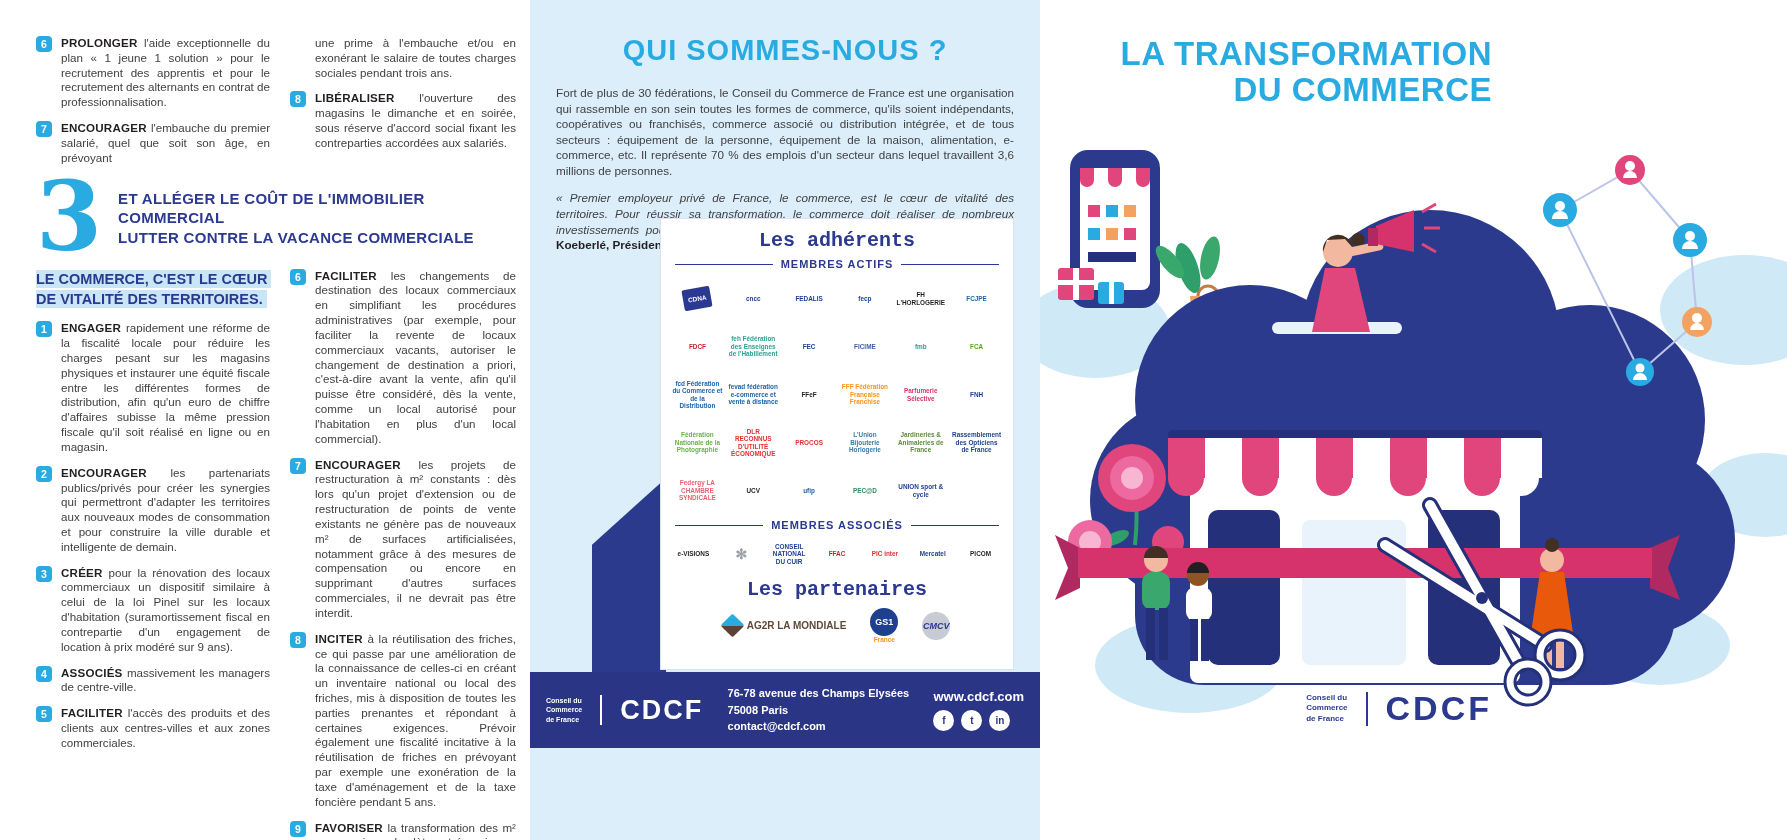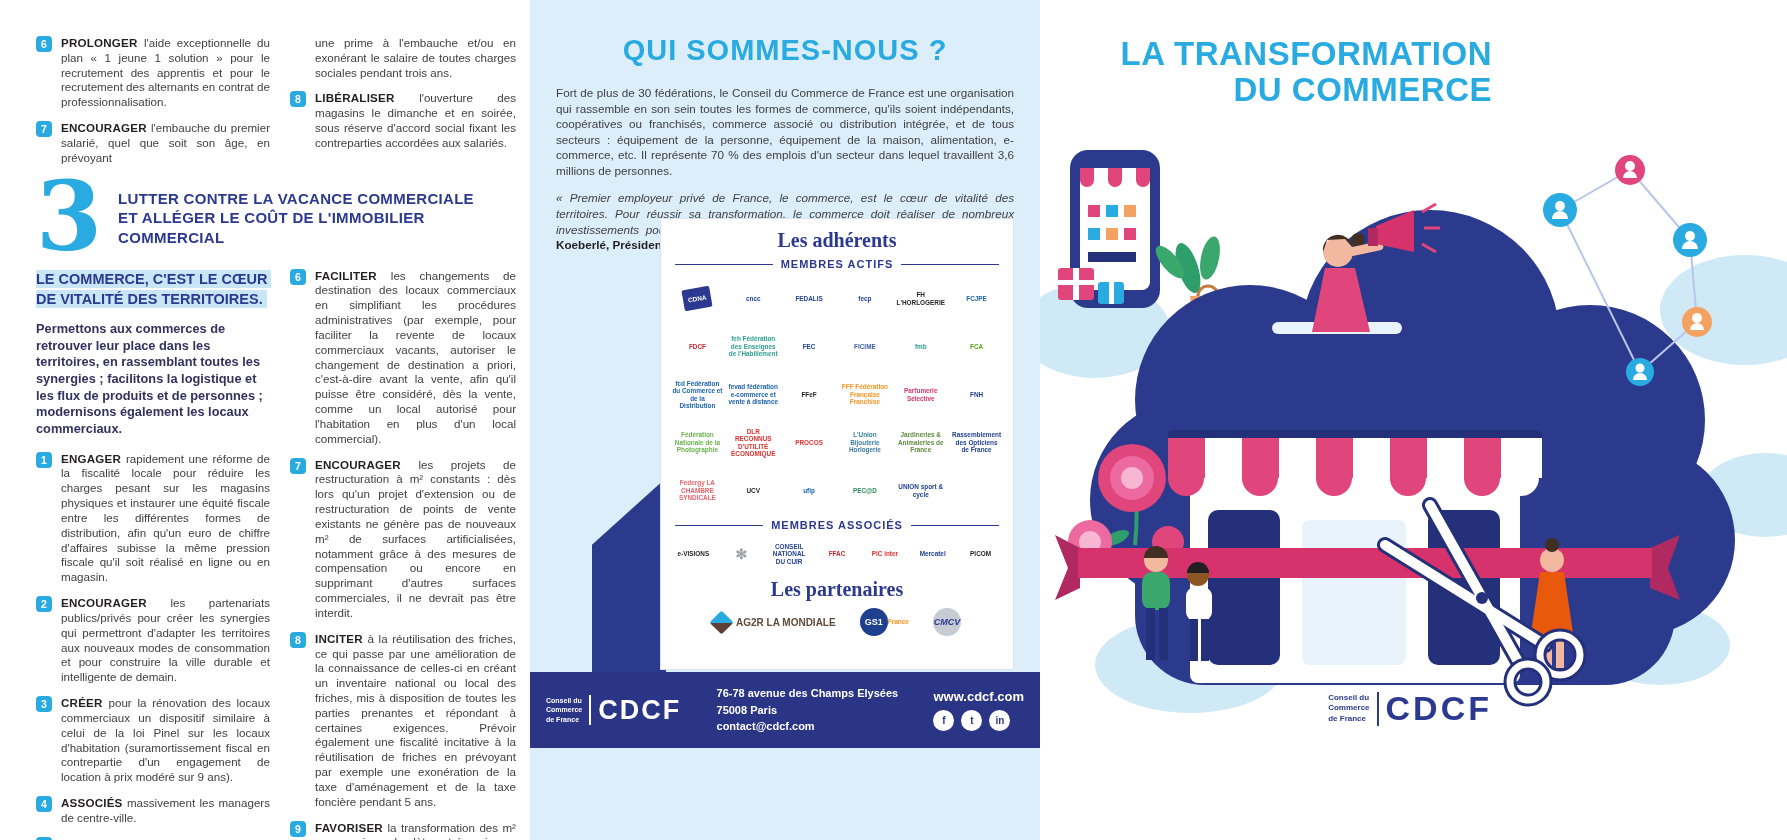--- a/index.html
+++ b/index.html
@@ -30,44 +30,44 @@
   .panel-mid{position:absolute;left:530px;top:0;width:510px;height:840px;background:#dbeefa;box-sizing:border-box}
   .panel-mid h1{margin:34px 0 0;text-align:center;font-size:29px;font-weight:800;color:#29abe2;letter-spacing:1px}
   .mp{margin:18px 26px 4px;font-size:11.7px;line-height:1.33;text-align:justify}
   .mq{margin:12px 26px 0;font-size:11.7px;line-height:1.33;text-align:justify}
   .qi{font-style:italic}
   .qa{font-style:normal;font-weight:bold;color:#231f20}
   .wedge{position:absolute;left:62px;top:478px;width:74px;height:196px;background:#2c3a8d;
          clip-path:polygon(0 34%,100% 0,100% 100%,0 100%)}
   .card{position:absolute;left:130px;top:218px;width:354px;height:452px;background:#fff;
         border:1px solid #d9e2ee;box-sizing:border-box;padding:8px 10px 0;display:flex;flex-direction:column}
-  .serif{font-family:Liberation Serif, serif;font-size:20px;color:#2b3990;text-align:center;
+  .serif{font-family:Liberation Mono, monospace;font-size:20px;color:#2b3990;text-align:center;
          margin:2px 0 5px;font-weight:bold}
   .divider{display:flex;align-items:center;gap:8px;margin:1px 4px}
   .dline{flex:1;height:1px;background:#2b3990}
   .dlabel{font-size:11px;color:#2b3990;letter-spacing:1px;font-weight:600}
   .grid{display:grid;gap:3px 3px;margin:5px 0}
   .g6{grid-template-columns:repeat(6,1fr)}
   .g7{grid-template-columns:repeat(7,1fr)}
   .logo{min-height:43px;display:flex;align-items:center;justify-content:center;text-align:center;padding:1px}
   .g7 .logo{min-height:32px}
   .ltxt{font-size:6.4px;font-weight:bold;line-height:1.15}
   .ltxt.boxed{background:#2b3990;color:#fff !important;padding:7px 5px;transform:rotate(-10deg);border-radius:2px}
   .partners{display:flex;align-items:center;justify-content:center;gap:24px;margin:2px 0 8px}
   .partner{display:flex;align-items:center;gap:6px}
   .diamond{width:17px;height:17px;background:linear-gradient(135deg,#29abe2 50%,#5d4037 50%);
            transform:rotate(45deg);border-radius:2px}
   .ptxt{font-size:10px;font-weight:800}
-  .pcol{display:flex;align-items:center;line-height:1}
+  .pcol{display:flex;flex-direction:column;align-items:center;line-height:1}
   .gcircle{width:28px;height:28px;border-radius:50%;color:#fff;font-size:9px;font-weight:bold;
            display:flex;align-items:center;justify-content:center}
   .psub{font-size:6.5px;color:#f7931e;font-weight:bold;margin-top:1px}
   .mid-footer{position:absolute;left:0;top:672px;width:510px;height:76px;background:#2b3586;color:#fff;
               display:flex;align-items:center;justify-content:space-between;box-sizing:border-box;padding:0 16px}
-  .lockup{display:flex;align-items:center;gap:7px}
+  .lockup{display:flex;align-items:center;gap:18px}
   .org{font-size:7px;line-height:1.3;font-weight:bold}
   .vbar{width:2px;height:30px;background:#fff}
   .cdcf{font-size:27px;font-weight:bold;letter-spacing:2px}
   .addr{font-size:11px;font-weight:bold;line-height:1.5}
   .web{font-size:13px;font-weight:800;margin-bottom:6px}
   .socials{display:flex;gap:7px;justify-content:flex-start}
   .soc{width:21px;height:21px;border-radius:50%;background:#fff;color:#2b3586;font-size:10px;
        font-weight:bold;display:flex;align-items:center;justify-content:center}
 
   
@@ -93,28 +93,27 @@
           <div class="item"><span class="badge">7</span><strong class="kw">ENCOURAGER </strong><span class="itxt">l'embauche du premier salarié, quel que soit son âge, en prévoyant</span></div>
         </div>
       <div class="colR" id="col2top">
           <div class="item cont"><span class="itxt">une prime à l'embauche et/ou en exonérant le salaire de toutes charges sociales pendant trois ans.</span></div>
           <div class="item"><span class="badge">8</span><strong class="kw">LIBÉRALISER </strong><span class="itxt">l'ouverture des magasins le dimanche et en soirée, sous réserve d'accord social fixant les contreparties accordées aux salariés.</span></div>
         </div>
     </div>
     <div class="section-head">
       <div class="big-num">3</div>
       <div class="sec-titles">
+        <div class="sec-title">ET ALLÉGER LE COÛT DE L'IMMOBILIER COMMERCIAL</div>
         <div class="sec-title">LUTTER CONTRE LA VACANCE COMMERCIALE</div>
-        <div class="sec-title">ET ALLÉGER LE COÛT DE L'IMMOBILIER COMMERCIAL</div>
       </div>
     </div>
     <div class="two-col main-block">
       <div class="colL">
         <p class="hl"><span class="hl-span">LE COMMERCE, C'EST LE CŒUR DE VITALITÉ DES TERRITOIRES.</span></p>
-        <p class="intro">Permettons aux commerces de retrouver leur place dans les territoires, en rassemblant toutes les synergies ; facilitons la logistique et les flux de produits et de personnes ; modernisons également les locaux commerciaux.</p>
         <div id="col1items">
             <div class="item"><span class="badge">1</span><strong class="kw">ENGAGER </strong><span class="itxt">rapidement une réforme de la fiscalité locale pour réduire les charges pesant sur les magasins physiques et instaurer une équité fiscale entre les différentes formes de distribution, afin qu'un euro de chiffre d'affaires subisse la même pression fiscale qu'il soit réalisé en ligne ou en magasin.</span></div>
             <div class="item"><span class="badge">2</span><strong class="kw">ENCOURAGER </strong><span class="itxt">les partenariats publics/privés pour créer les synergies qui permettront d'adapter les territoires aux nouveaux modes de consommation et pour construire la ville durable et intelligente de demain.</span></div>
             <div class="item"><span class="badge">3</span><strong class="kw">CRÉER </strong><span class="itxt">pour la rénovation des locaux commerciaux un dispositif similaire à celui de la loi Pinel sur les locaux d'habitation (suramortissement fiscal en contrepartie d'un engagement de location à prix modéré sur 9 ans).</span></div>
             <div class="item"><span class="badge">4</span><strong class="kw">ASSOCIÉS </strong><span class="itxt">massivement les managers de centre-ville.</span></div>
             <div class="item"><span class="badge">5</span><strong class="kw">FACILITER </strong><span class="itxt">l'accès des produits et des clients aux centres-villes et aux zones commerciales.</span></div>
           </div>
       </div>
       <div class="colR" id="col2items">
           <div class="item"><span class="badge">6</span><strong class="kw">FACILITER </strong><span class="itxt">les changements de destination des locaux commerciaux en simplifiant les procédures administratives (par exemple, pour faciliter la revente de locaux commerciaux vacants, autoriser le changement de destination a priori, c'est-à-dire avant la vente, afin qu'il puisse être considéré, dès la vente, comme un local autorisé pour l'habitation en plus d'un local commercial).</span></div>

